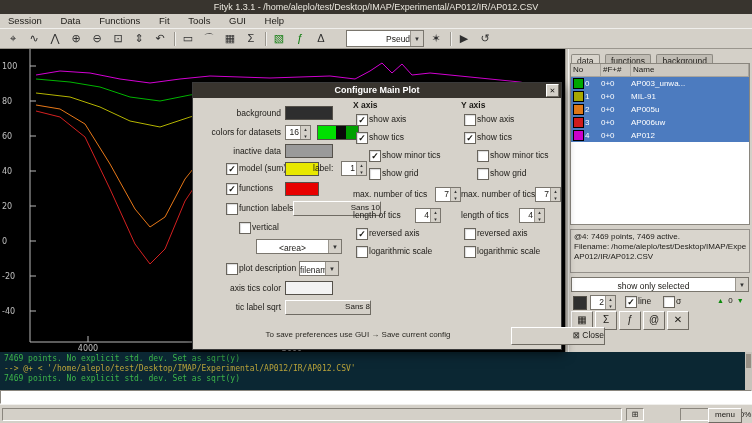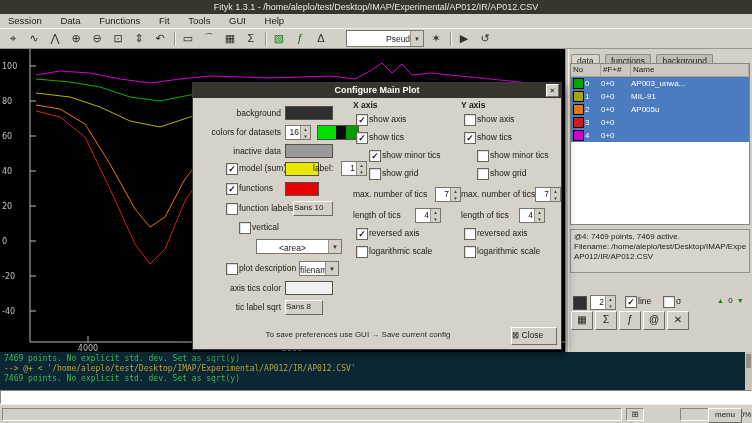--- a/index.html
+++ b/index.html
@@ -39,21 +39,21 @@
   .il{font-size:8px;line-height:10px;white-space:nowrap;overflow:hidden;}
   .combo{position:absolute;height:15px;background:#fff;border:1px solid #7a766e;font-size:8.5px;display:flex;align-items:flex-end;box-sizing:border-box;}
   .combo .cv{flex:1;text-align:center;white-space:nowrap;overflow:hidden;}
   .spin{position:absolute;display:inline-flex;height:13px;border:1px solid #7a766e;background:#fff;box-sizing:content-box;}
   .spin .sv{width:13px;font-size:8.5px;line-height:13px;text-align:right;padding-right:1px;}
   .spin .sa{display:flex;flex-direction:column;width:9px;background:#d4d0c8;border-left:1px solid #9a968e;}
   .spin .sa i{font-style:normal;font-size:5px;line-height:6.5px;text-align:center;color:#333;}
   .cb{position:absolute;width:10px;height:10px;background:#fff;border:1px solid #69655d;box-shadow:inset 1px 1px 1px rgba(0,0,0,.15);font-size:9px;line-height:10px;text-align:center;color:#14140f;font-weight:bold;}
   .dl{position:absolute;font-size:8.5px;line-height:12px;white-space:nowrap;}
   .swatch{position:absolute;height:12px;border:1px solid #55514a;}
-  .btn{position:absolute;background:#d4d0c8;border:1px solid;border-color:#fff #6f6b63 #6f6b63 #fff;font-size:8px;text-align:left;}
+  .btn{position:absolute;background:#d4d0c8;border:1px solid;border-color:#fff #6f6b63 #6f6b63 #fff;font-size:8px;text-align:right;padding-left:48px;}
   #sctrl{left:0;top:246px;width:183px;height:14px;}
   .shift{position:absolute;left:148px;top:1px;font-size:8px;}
   .sarr{font-style:normal;color:#0a8a0a;font-size:7px;}
   .sval{font-weight:normal;padding:0 2px;}
   #sicons{left:2px;top:262px;width:180px;height:18px;display:flex;}
   .sbtn{width:20px;height:17px;margin-right:2px;background:#d4d0c8;border:1px solid;border-color:#fff #6f6b63 #6f6b63 #fff;font-size:10px;line-height:15px;text-align:center;}
   
   #console{left:0;top:352px;width:752px;height:38px;padding:2px 4px;box-sizing:border-box;}
   .cline{font-family:"DejaVu Sans Mono",monospace;font-size:8px;line-height:10px;white-space:pre;}
   #cscroll{left:745px;top:352px;width:7px;height:38px;background:#c8c4bc;}
@@ -189,36 +189,42 @@
         <span class="c-no">2</span>
         <span class="c-fz">0+0</span>
         <span class="c-name">AP005u</span>
       </div>
       <div class="trow" style="background-color: rgb(76, 123, 191);">
         <span class="c-chip">
             <i class="chip" style="background-color: rgb(208, 28, 28);"></i>
           </span>
         <span class="c-no">3</span>
         <span class="c-fz">0+0</span>
+        <span class="c-name">AP006uw</span>
       </div>
       <div class="trow" style="background-color: rgb(76, 123, 191);">
         <span class="c-chip">
             <i class="chip" style="background-color: rgb(204, 0, 204);"></i>
           </span>
         <span class="c-no">4</span>
         <span class="c-fz">0+0</span>
+        <span class="c-name">AP012</span>
       </div>
     </div>
 
     <div class="abs" id="dinfo">
       <div class="il">@4: 7469 points, 7469 active.</div>
       <div class="il">Filename: /home/aleplo/test/Desktop/IMAP/Experimental/</div>
       <div class="il">AP012/IR/AP012.CSV</div>
     </div>
 
+    <div class="combo" style="left:2px;top:228px;width:178px;">
+      <span class="cv">show only selected</span>
+      <span class="ca">▼</span>
+    </div>
 
     <div class="abs" id="sctrl">
       <span class="swatch" style="left: 4px; top: 1px; width: 12px; background-color: rgb(48, 48, 48);"></span>
       <span class="spin" style="left:21px;top:0;">
         <span class="sv">2</span>
         <span class="sa">
             <i>▴</i>
             <i>▾</i>
           </span>
       </span>

